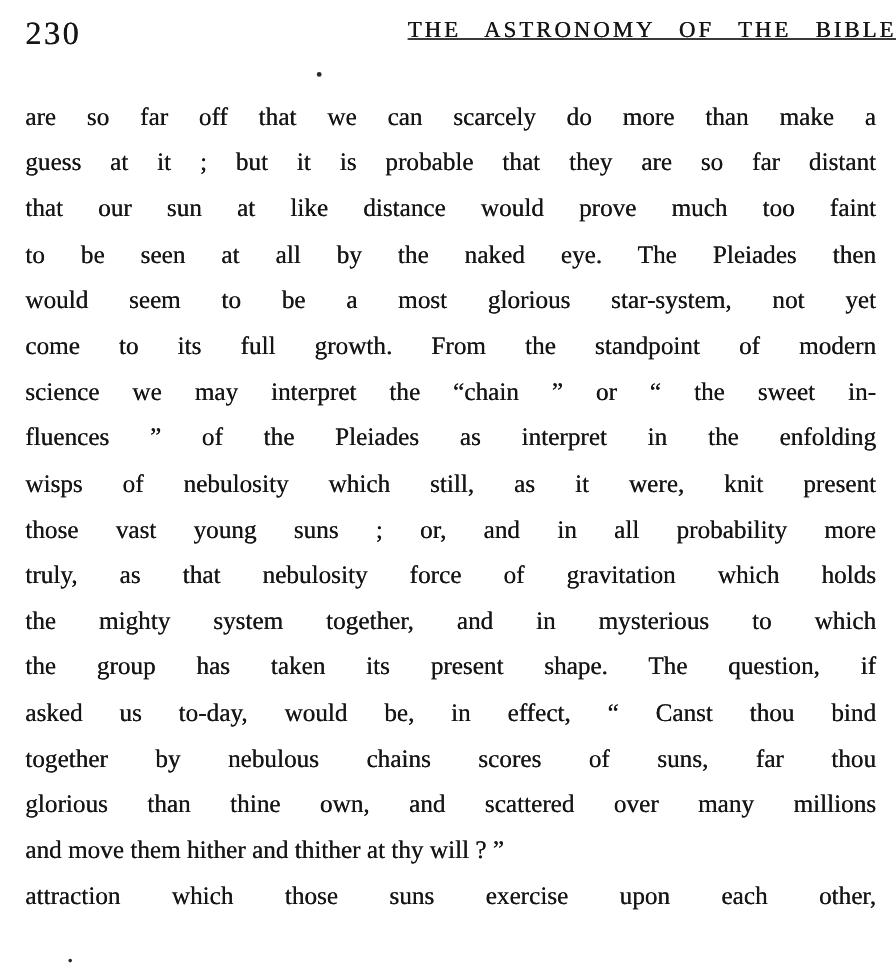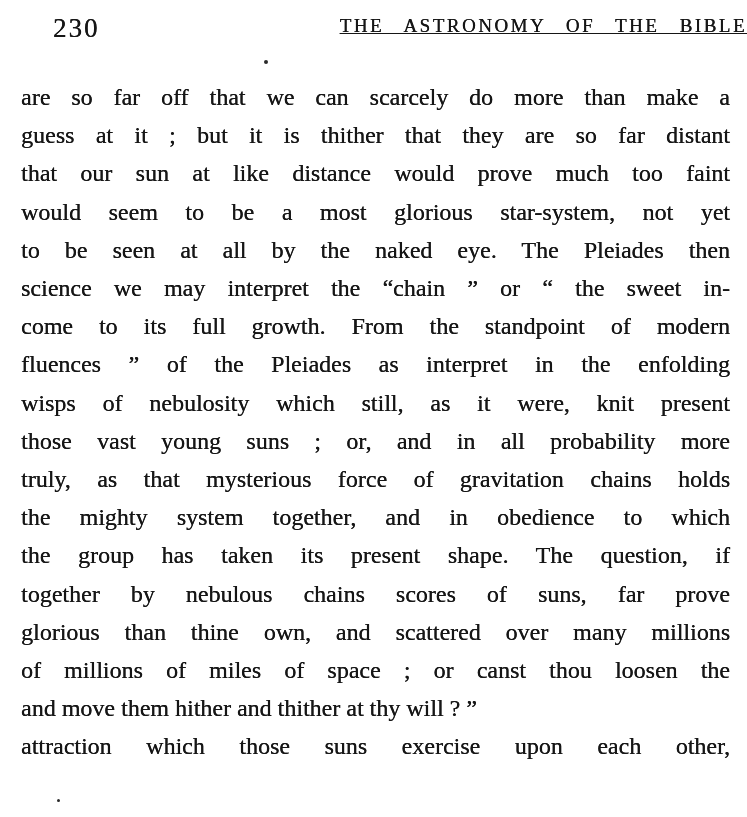--- a/index.html
+++ b/index.html
@@ -22,35 +22,34 @@
     padding-top: 15px;
     height: 38px;
   }
   .page-number {
     position: absolute;
     left: 21px;
     top: 13px;
     font-size: 27px;
     letter-spacing: 2px;
     text-shadow: 0.3px 0 0 currentColor;
-    margin-left: 32px;
   }
   .running-title {
     display: block;
     text-align: right;
     font-size: 19px;
     letter-spacing: 2.5px;
     word-spacing: 13px;
     text-shadow: 0.3px 0 0 currentColor;
     white-space: nowrap;
     text-decoration: underline;
   }
   .page-body {
     margin: 25px 17px 0 21px;
-    font-size: 24px;
+    font-size: 21px;
     line-height: 38.2px;
     text-shadow: 0.25px 0 0 currentColor;
   }
   .text-line {
     text-align: justify;
     text-align-last: justify;
   }
   .text-line.last-line {
     text-align-last: left;
   }
@@ -67,35 +66,35 @@
 
 <div class="page">
 
   <div class="page-header">
     <span class="page-number">230</span>
     <span class="running-title">THE ASTRONOMY OF THE BIBLE</span>
   </div>
 
   <div class="page-body">
       <div class="text-line">are so far off that we can scarcely do more than make a</div>
-      <div class="text-line">guess at it ; but it is thither that they are so far distant</div>
+      <div class="text-line">guess at it ; but it is probable that they are so far distant</div>
       <div class="text-line">that our sun at like distance would prove much too faint</div>
+      <div class="text-line">to be seen at all by the naked eye.  The Pleiades then</div>
       <div class="text-line">would seem to be a most glorious star-system, not yet</div>
-      <div class="text-line">to be seen at all by the naked eye.  The Pleiades then</div>
+      <div class="text-line">come to its full growth.  From the standpoint of modern</div>
       <div class="text-line">science we may interpret the “chain ” or “ the sweet in-</div>
-      <div class="text-line">come to its full growth.  From the standpoint of modern</div>
       <div class="text-line">fluences ” of the Pleiades as interpret in the enfolding</div>
       <div class="text-line">wisps of nebulosity which still, as it were, knit present</div>
       <div class="text-line">those vast young suns ; or, and in all probability more</div>
-      <div class="text-line">truly, as that mysterious force of gravitation chains holds</div>
-      <div class="text-line">the mighty system together, and in obedience to which</div>
+      <div class="text-line">truly, as that nebulosity force of gravitation which holds</div>
+      <div class="text-line">the mighty system together, and in mysterious to which</div>
       <div class="text-line">the group has taken its present shape.  The question, if</div>
-      <div class="text-line">together by nebulous chains scores of suns, far prove</div>
+      <div class="text-line">asked us to-day, would be, in effect, “ Canst thou bind</div>
+      <div class="text-line">together by nebulous chains scores of suns, far thou</div>
       <div class="text-line">glorious than thine own, and scattered over many millions</div>
-      <div class="text-line">of millions of miles of space ; or canst thou loosen the</div>
       <div class="text-line last-line">and move them hither and thither at thy will ? ”</div>
       <div class="text-line">attraction which those suns exercise upon each other,</div>
     </div>
 
   <div class="speck speck-1"></div>
   <div class="speck speck-2"></div>
 
 </div>
 
 </body></html>

